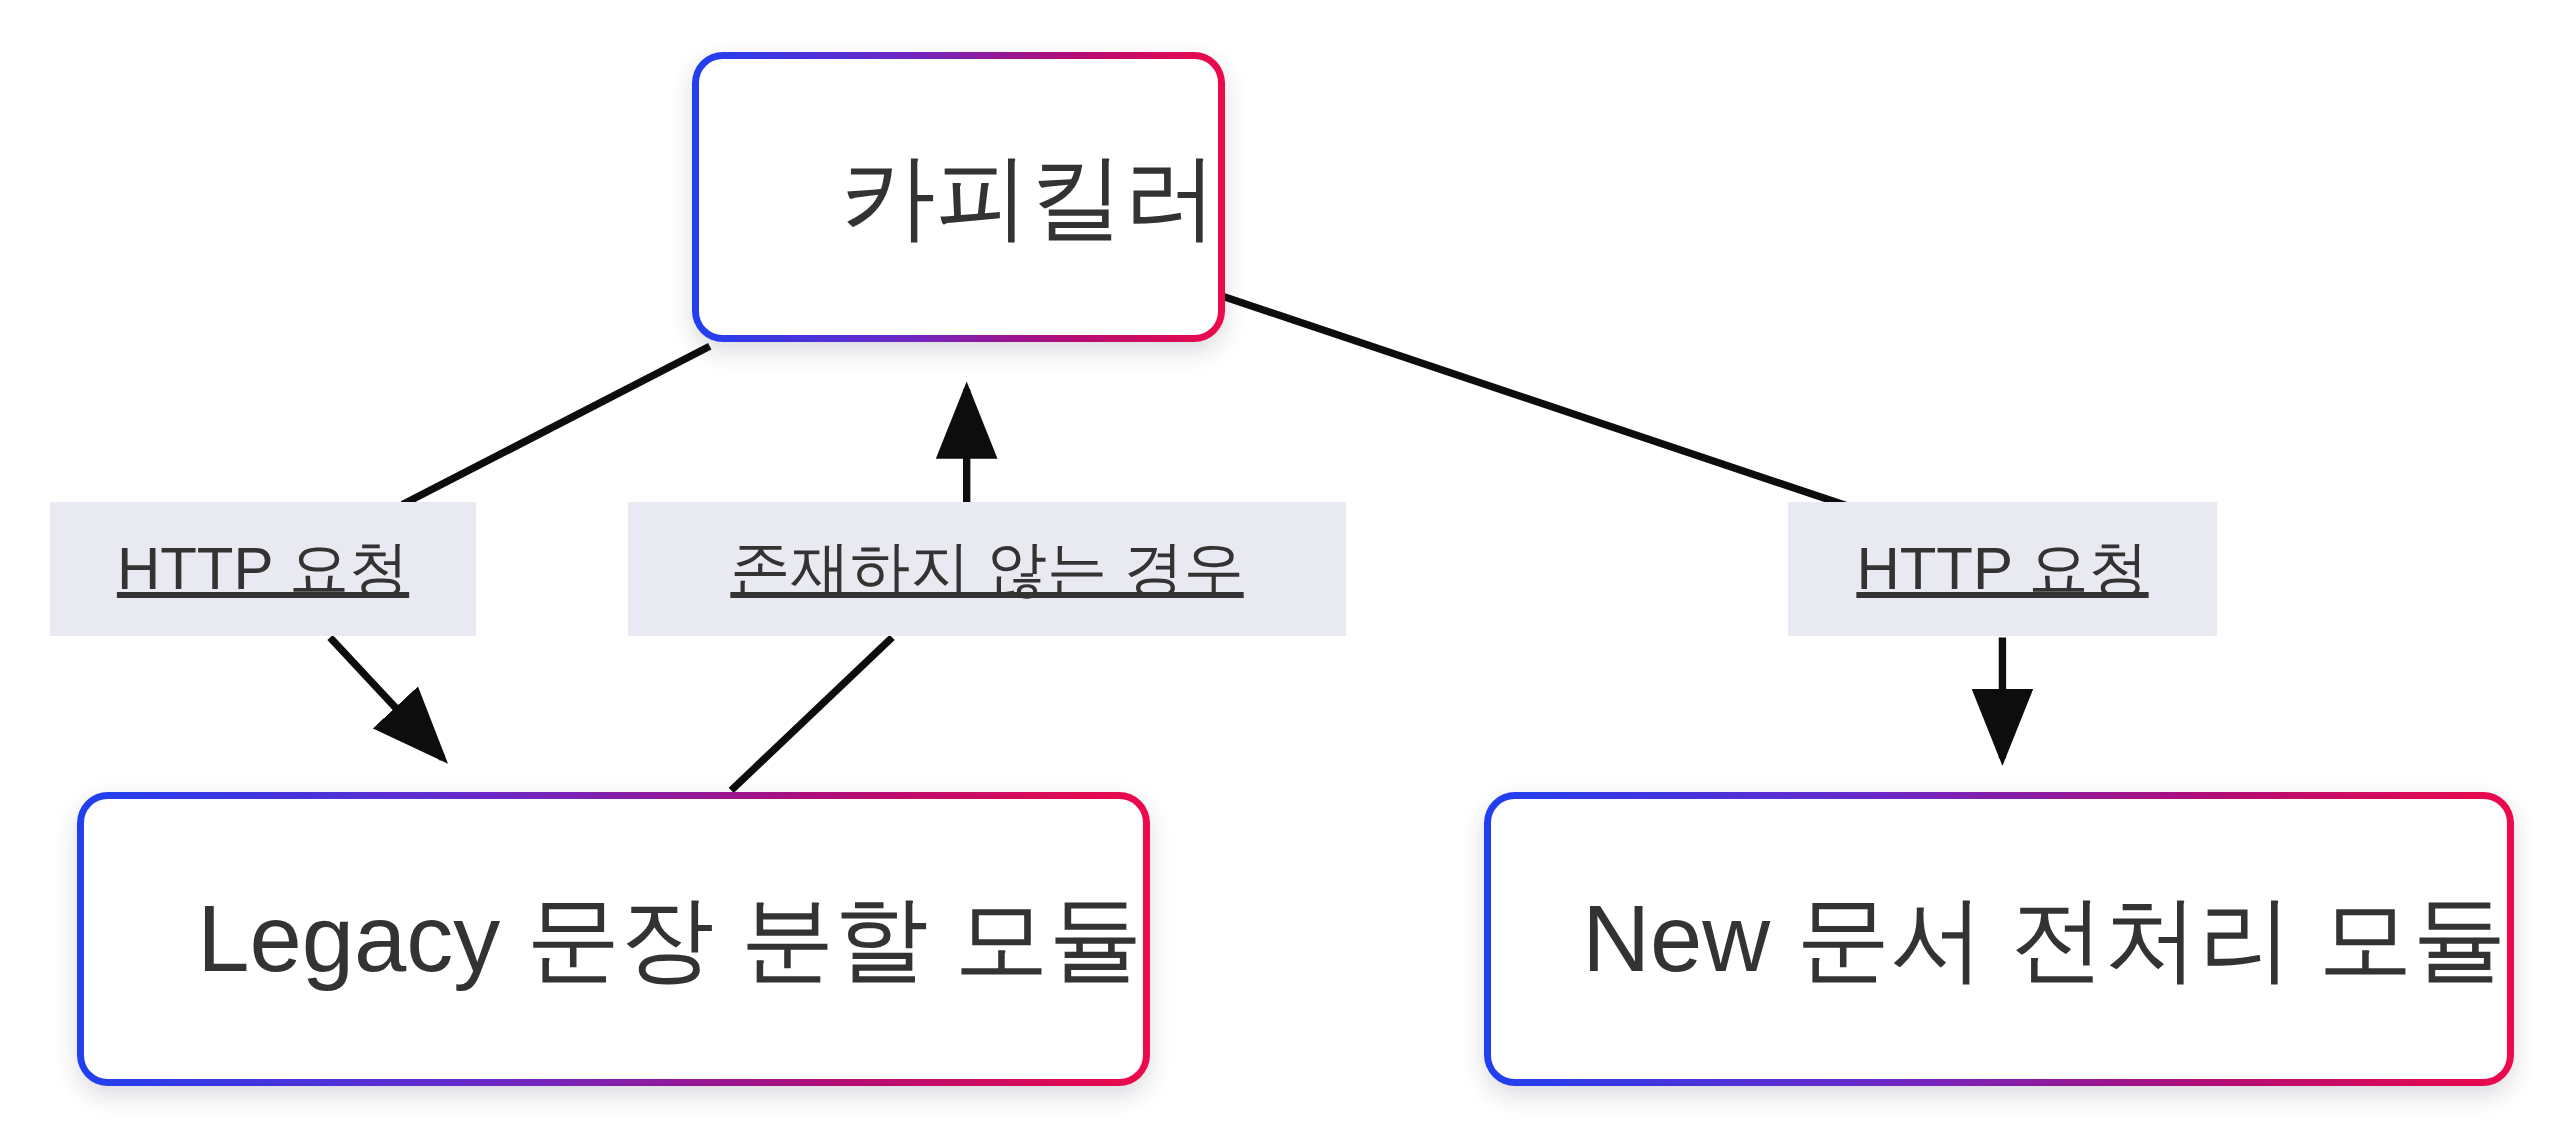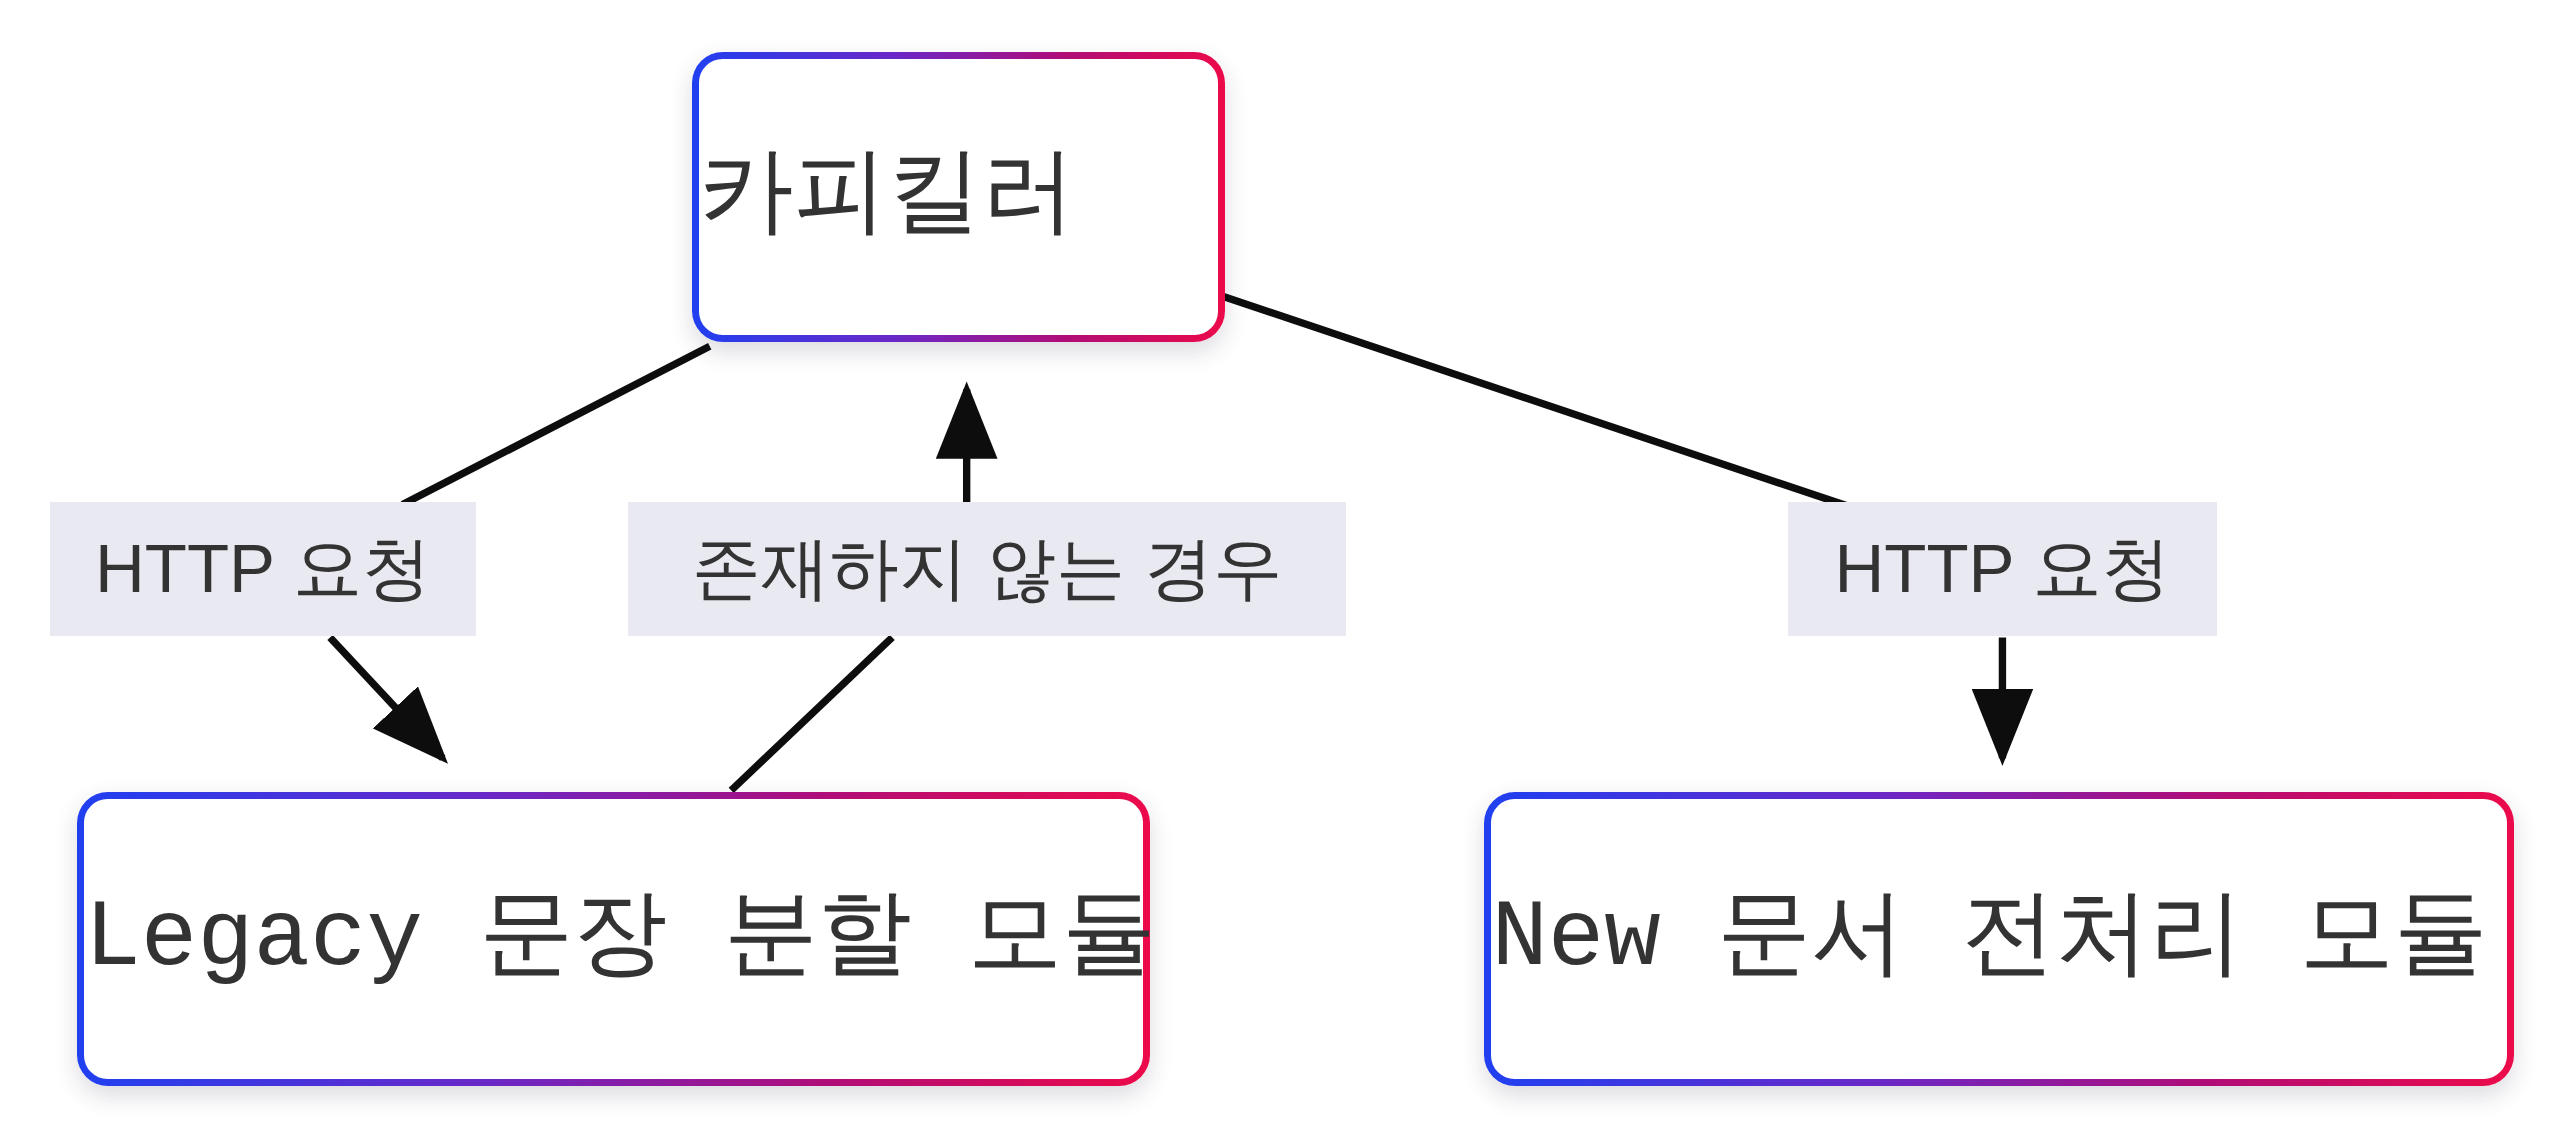--- a/index.html
+++ b/index.html
@@ -33,45 +33,45 @@
     background: linear-gradient(90deg, #2040f0 0%, #6a28c8 38%, #b00d78 70%, #ec0a4a 100%);
     box-shadow: 0 9.4px 23px rgba(40, 40, 70, 0.16);
   }
   .node-inner {
     width: 100%;
     height: 100%;
     background: #ffffff;
     border-radius: 23.5px;
     display: flex;
     align-items: center;
-    justify-content: flex-start;
-    font-family: Liberation Mono, monospace;
+    justify-content: flex-end;
   }
   .node-label {
     color: #333333;
     font-size: 94px;
     line-height: 1.15;
     white-space: nowrap;
     text-align: center;
   }
   #node-copykiller { left: 692px; top: 52px;  width: 533px;  height: 290px; }
   #node-legacy     { left: 77px;  top: 792px; width: 1073px; height: 294px; }
   #node-new        { left: 1484px; top: 792px; width: 1030px; height: 294px; }
 
   
   .edge-label {
     position: absolute;
     z-index: 3;
     background: #e9e9f1;
     color: #333333;
-    font-size: 69px;
+    font-size: 60px;
     display: flex;
     align-items: center;
     justify-content: center;
     white-space: nowrap;
+    text-decoration: underline;
   }
   #edge-label-http-left  { left: 50px;   top: 502px; width: 426px;  height: 134px; }
   #edge-label-not-exist  { left: 628px;  top: 502px; width: 718px; height: 134px; }
   #edge-label-http-right { left: 1788px; top: 502px; width: 429px;  height: 134px; }
 
   .edge-line {
     stroke: #0d0d0d;
     stroke-width: 11px;
     fill: none;
   }

